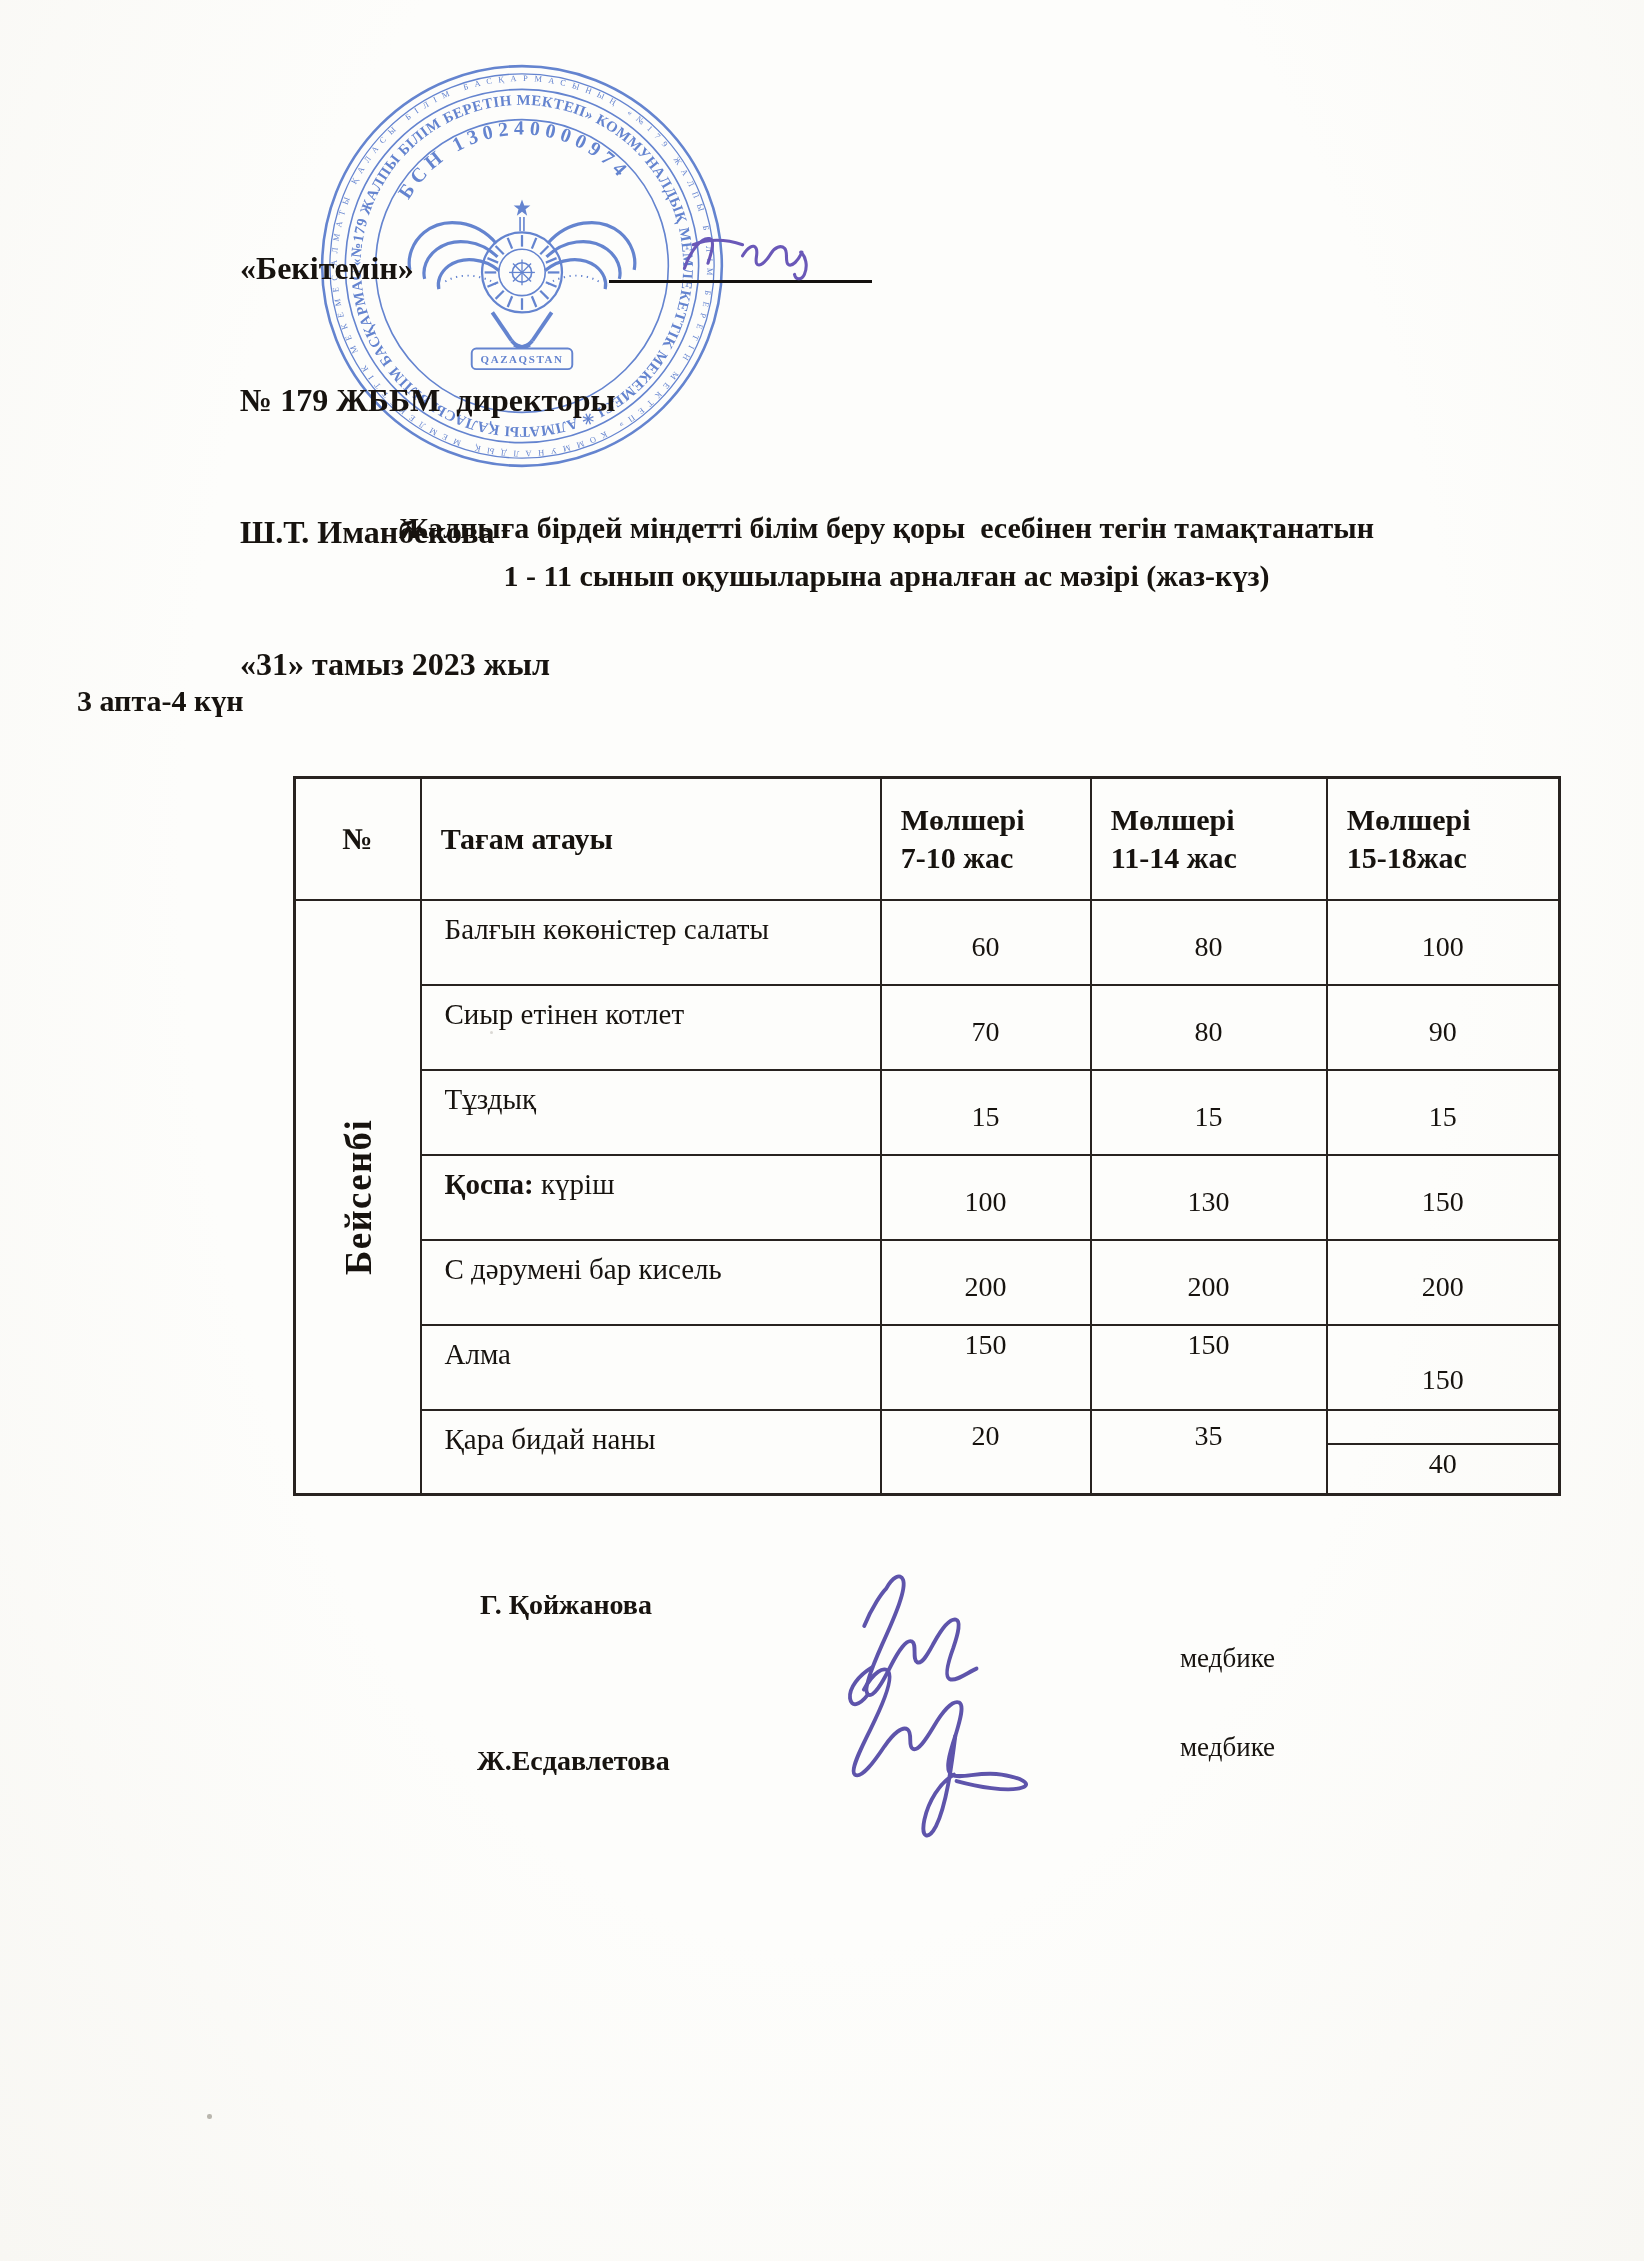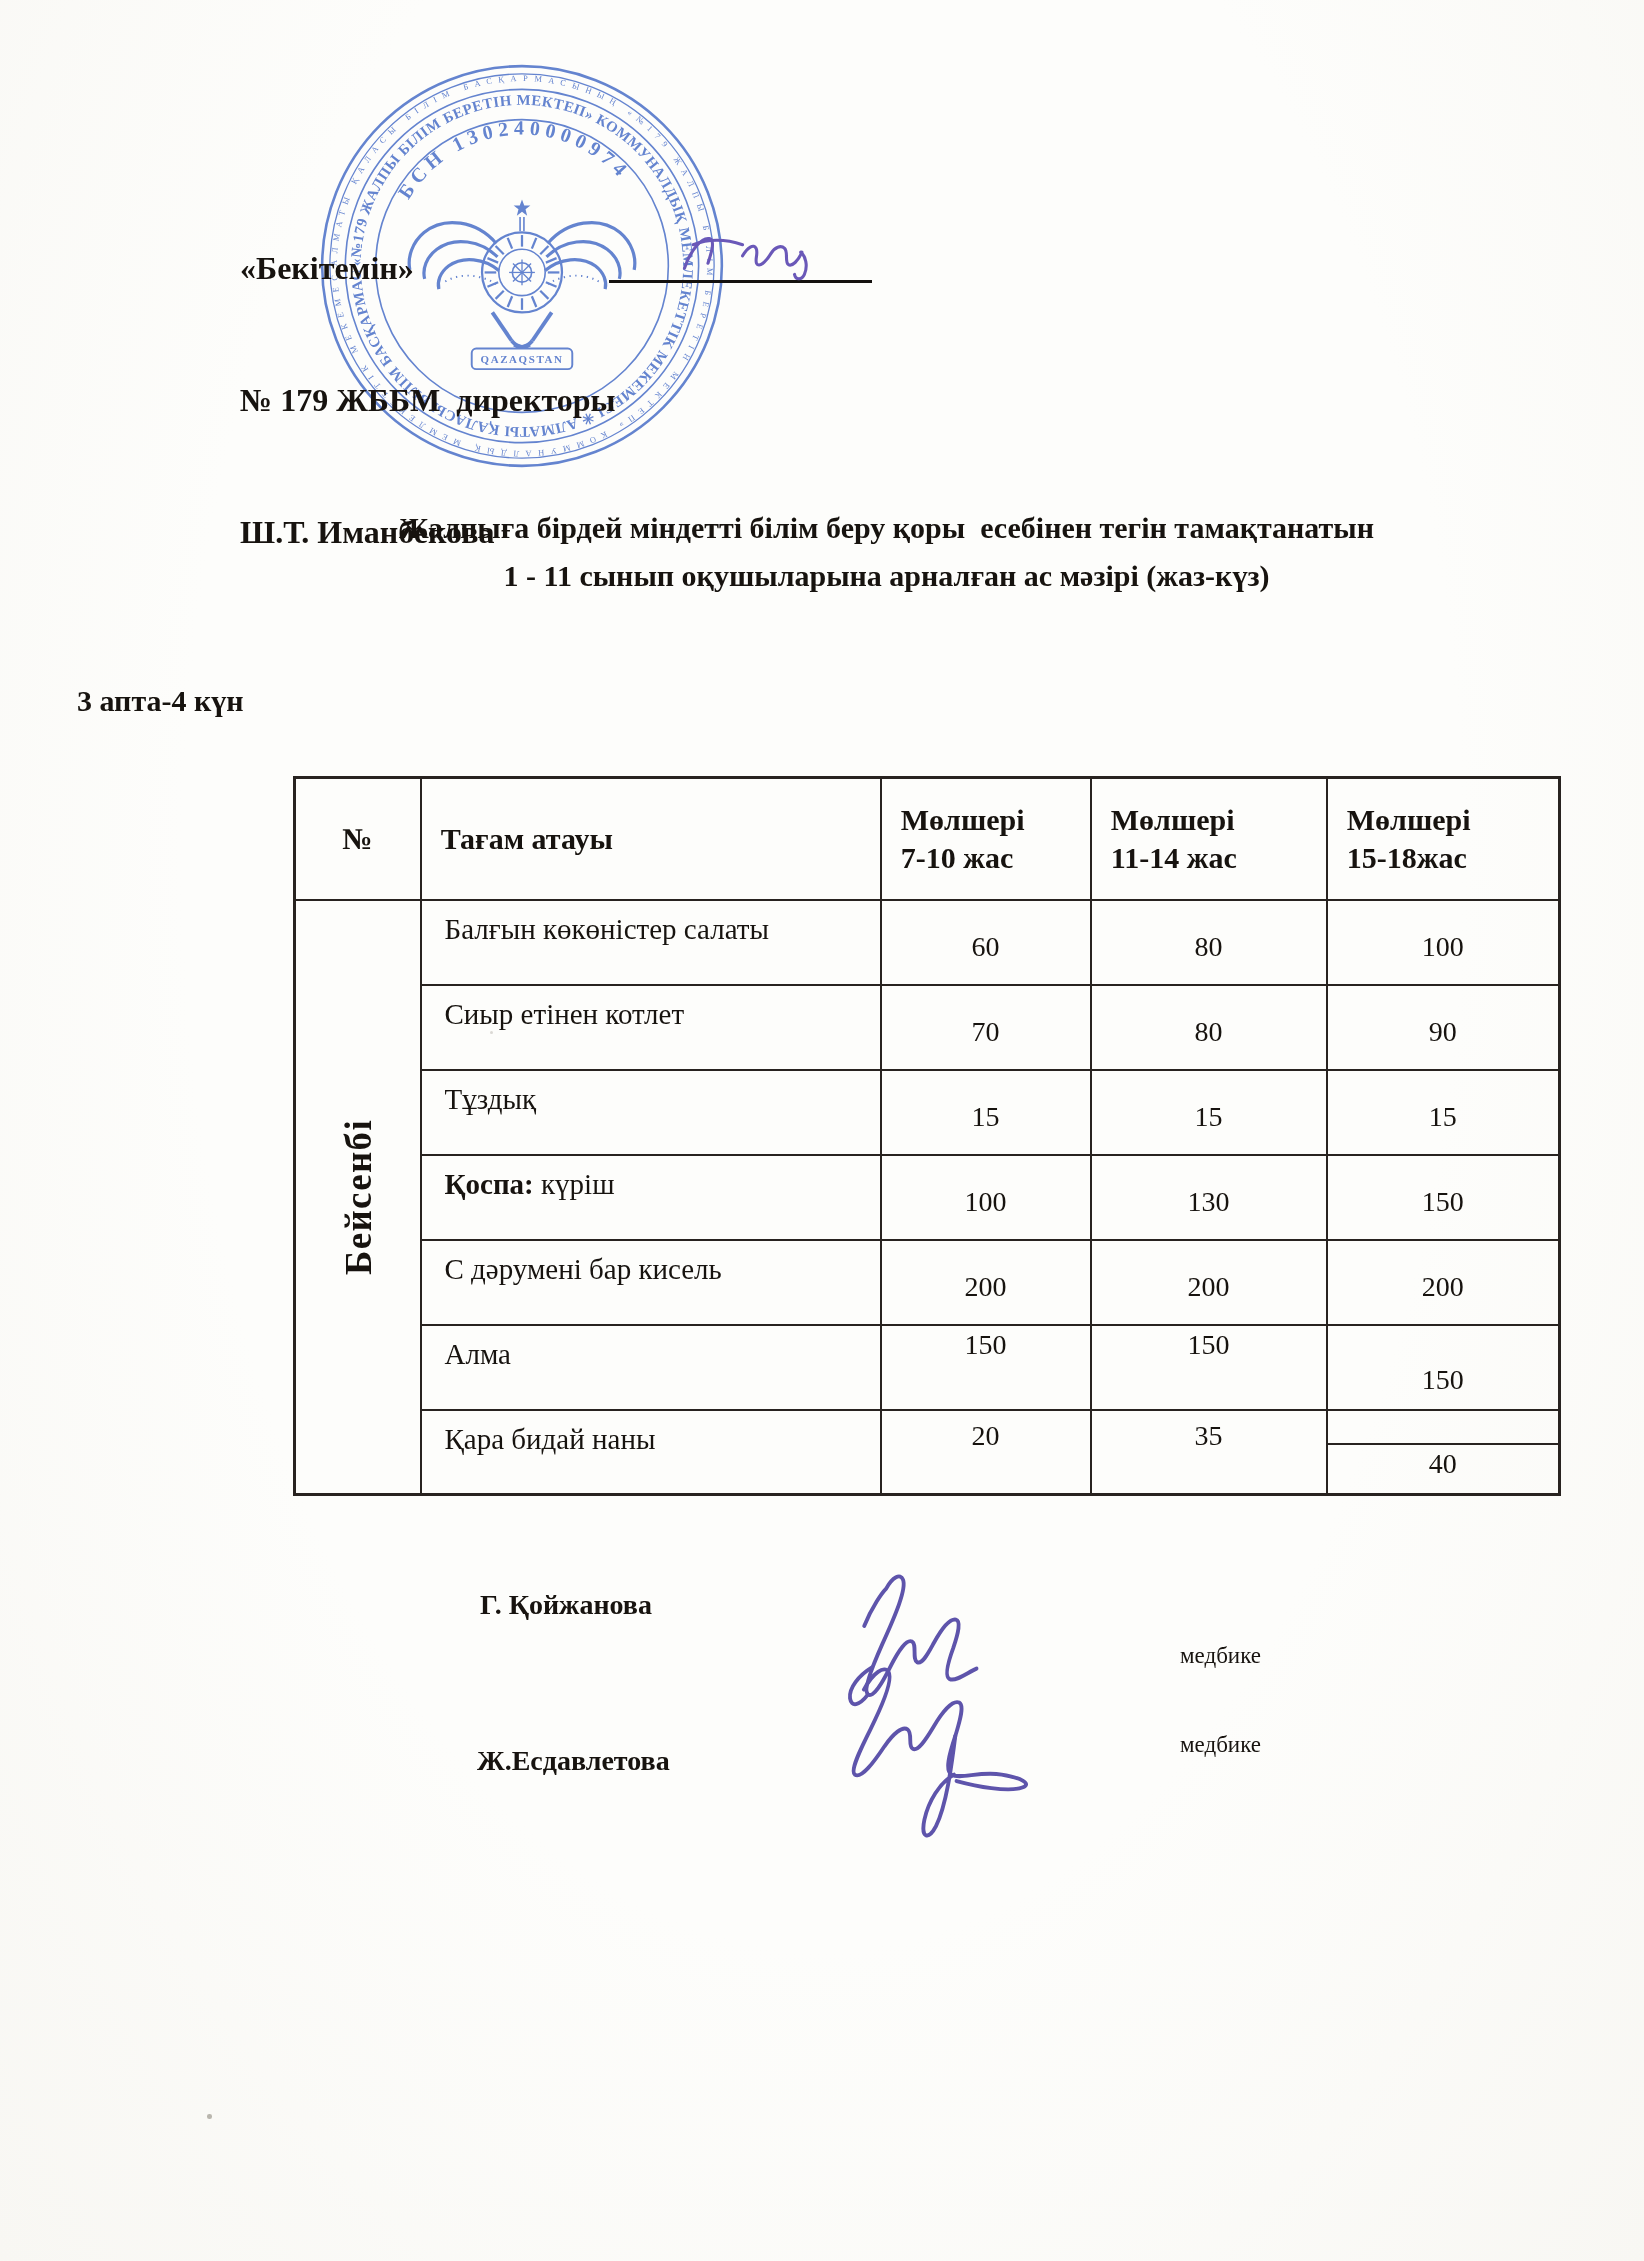--- a/index.html
+++ b/index.html
@@ -60,21 +60,21 @@
   td.dish .pfx{font-weight:bold;}
   td.val{text-align:center;vertical-align:middle;font-size:28px;padding-top:10px;}
   tr.r6 td.v12{vertical-align:top;padding-top:3.9px;}
   tr.r6 td.v3{padding-top:26px;}
   tr.r7 td.v12{vertical-align:top;padding-top:9px;}
   td.split-cell{padding:0;vertical-align:top;}
   .split-top{height:32px;border-bottom:2.6px solid #282320;}
   .split-val{text-align:center;font-size:28px;padding-top:3px;}
   
   .sig-name{position:absolute;font-size:28px;font-weight:bold;z-index:2;white-space:pre;}
-  .sig-role{position:absolute;font-size:23px;z-index:2;text-align:right;}
+  .sig-role{position:absolute;font-size:27px;z-index:2;text-align:right;}
   .name-1{left:480px;top:1589px;}
   .role-1{left:1180px;top:1643px;}
   .name-2{left:477px;top:1745px;}
   .role-2{left:1180px;top:1732px;}
   .nurse-sig{position:absolute;z-index:3;}
   .sig-a{left:810px;top:1564px;width:213px;height:155px;}
   .sig-b{left:802px;top:1651px;width:277px;height:206px;}
   
   .speck{position:absolute;background:#b9b6ae;border-radius:50%;z-index:1;}
   .speck-1{left:207px;top:2114px;width:4.5px;height:4.5px;}
@@ -156,20 +156,21 @@
       </g>
       <rect class="ln" x="-78" y="118" width="156" height="32" rx="7" stroke-width="3"></rect>
       <text x="0" y="141" text-anchor="middle" font-size="17" font-weight="bold" letter-spacing="2.5">QAZAQSTAN</text>
     </g>
   </svg>
 
   <div class="approval">
     <div>«Бекітемін»</div>
     <div>№ 179 ЖББМ  директоры</div>
     <div>Ш.Т. Иманбекова</div>
+    <div>«31» тамыз 2023 жыл</div>
   </div>
   <div class="sig-underline"></div>
   <svg class="director-sig" viewBox="0 0 280 110" xmlns="http://www.w3.org/2000/svg">
     <g fill="none" stroke="#6a58b8" stroke-width="5" stroke-linecap="round">
       <path d="M 34 78 C 44 48 62 28 74 30 C 84 32 78 52 72 70"></path>
       <path d="M 48 40 C 74 30 104 32 128 40"></path>
       <path d="M 128 58 C 136 44 146 38 150 46 C 154 54 146 68 152 72 C 158 76 168 64 174 54 C 180 44 190 40 196 46 C 202 52 196 68 202 72 C 208 76 218 66 224 52"></path>
       <path d="M 222 52 C 230 58 234 74 228 88 C 224 97 214 98 212 88"></path>
     </g>
   </svg>

